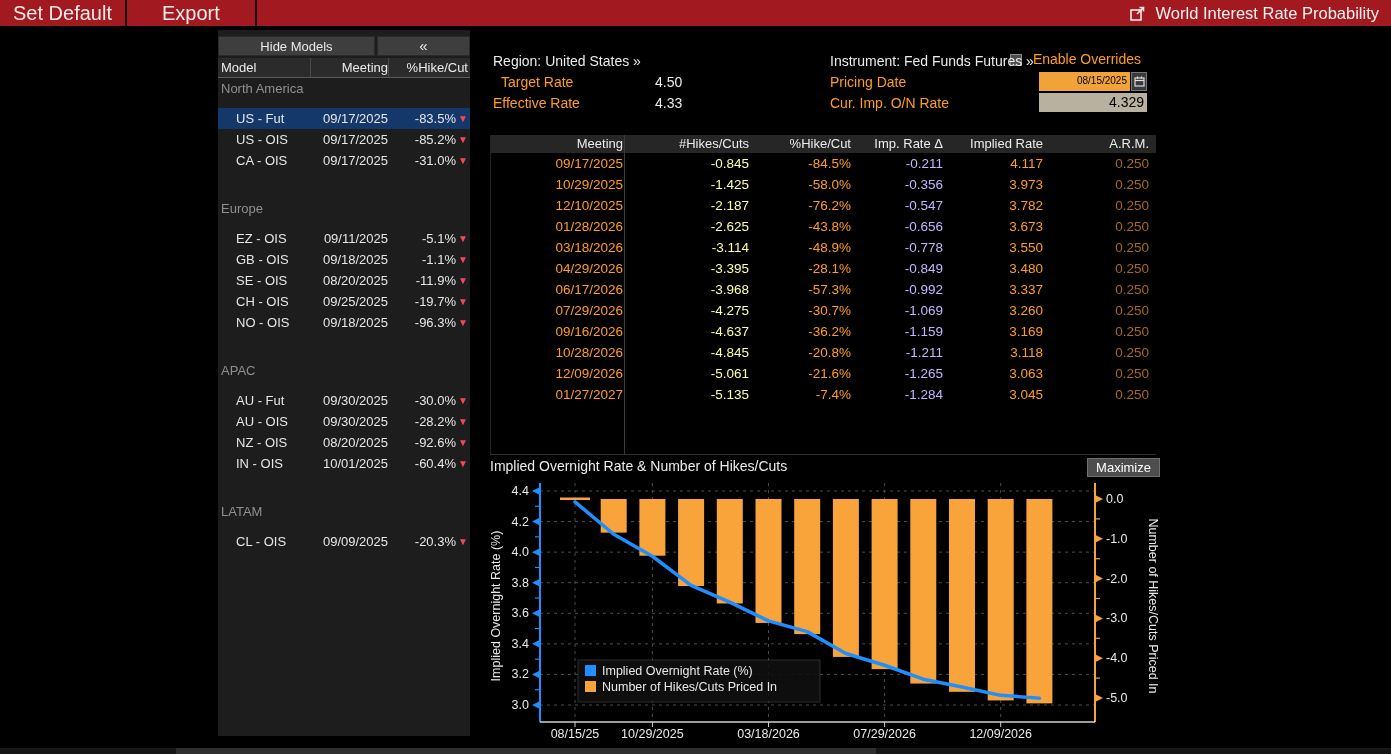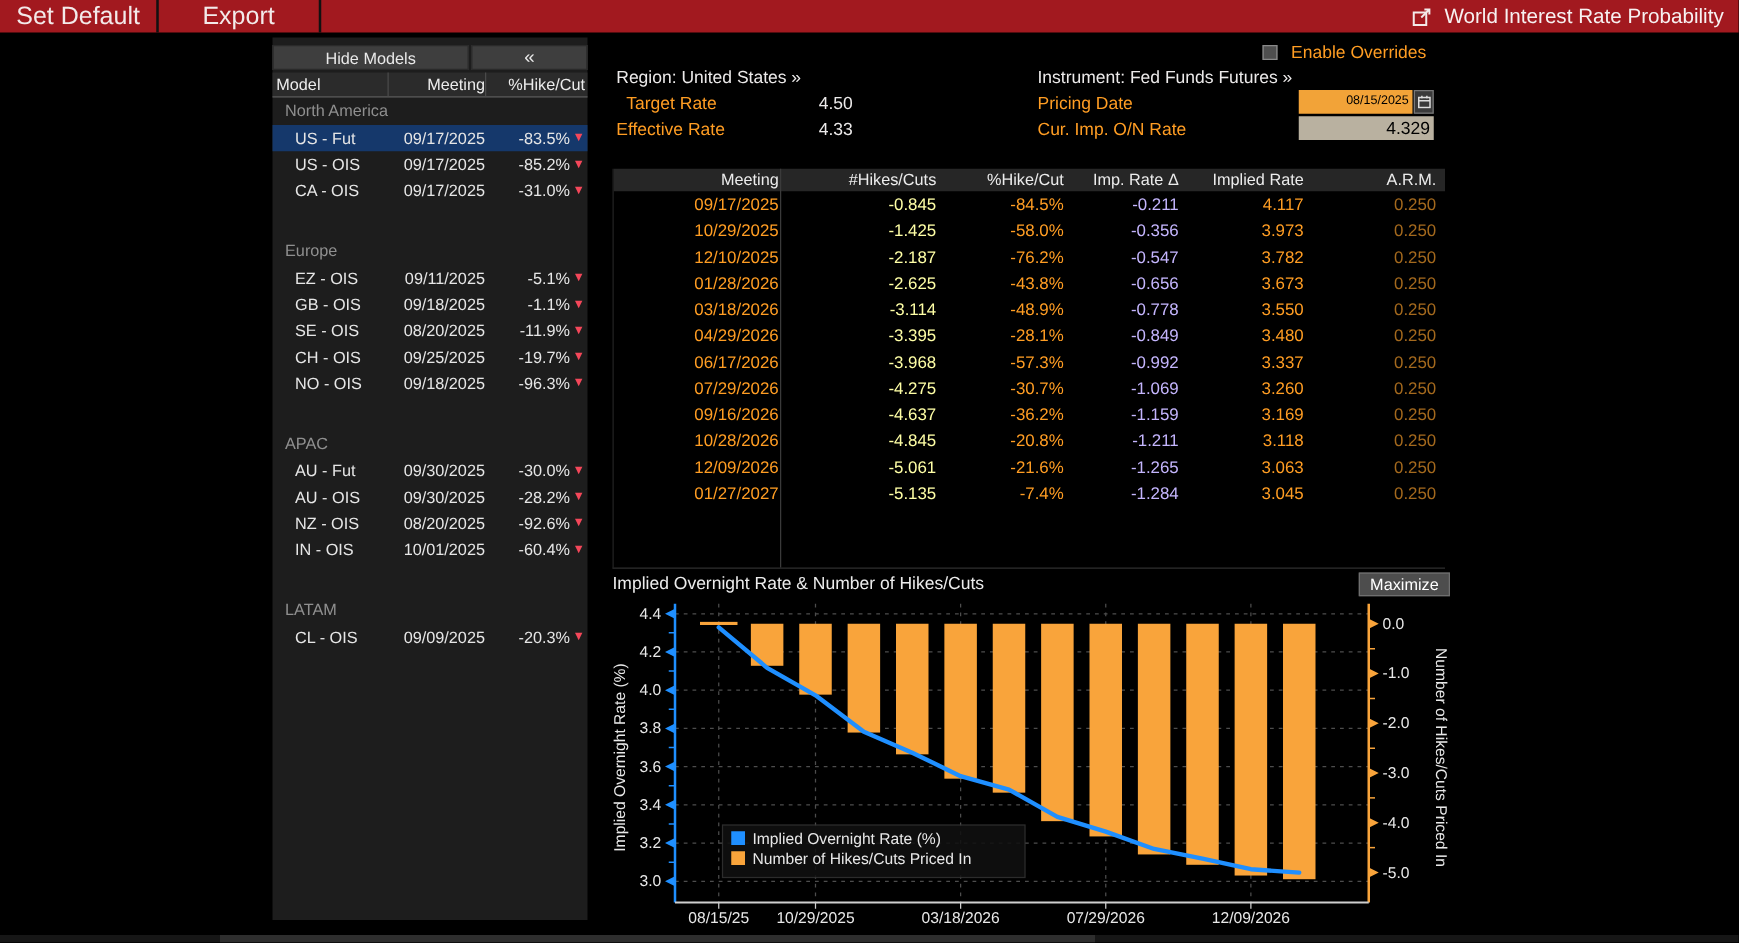--- a/index.html
+++ b/index.html
@@ -14,21 +14,21 @@
   
   .sidebar { position:absolute; left:218px; top:30px; width:252px; height:706px; background:#1d1d1d; font-size:13px; }
   .sidebar-buttons { display:flex; gap:2px; padding-top:6px; }
   .btn-dark { background:#3e3e3e; color:#e9e9e9; border:1px solid #2a2a2a; height:20px; font-size:13px; font-family:inherit; cursor:pointer; }
   .btn-hide { width:157px; }
   .btn-collapse { width:93px; font-size:15px; line-height:14px; }
   .sidebar-cols { display:flex; height:20px; line-height:19px; background:#2b2b2b; border-bottom:1px solid #5a5a5a; margin-top:2px; color:#ececec; }
   .sc-model { width:92px; padding-left:3px; }
   .sc-meet  { width:78px; text-align:right; border-left:1px solid #4a4a4a; }
   .sc-pct   { flex:1; text-align:right; padding-right:2px; border-left:1px solid #4a4a4a; }
-  .group-label { color:#8f8f8f; height:22px; line-height:21px; padding-left:10px; }
+  .group-label { color:#8f8f8f; height:30px; line-height:21px; padding-left:3px; }
   .group-gap { margin-top:27px; }
   .m-row { display:flex; height:21px; line-height:21px; cursor:pointer; }
   .m-row.selected { background:#15386b; }
   .m-name { padding-left:18px; width:92px; }
   .m-meet { width:78px; text-align:right; }
   .m-pct  { flex:1; text-align:right; }
   .m-tri  { width:14px; text-align:center; font-size:10px; line-height:21px; }
   .tri-down { color:#f4475a; }
   .tri-up   { color:#3ed244; }
 
@@ -178,21 +178,21 @@
         <div class="m-row">
           <span class="m-name">CL - OIS</span>
           <span class="m-meet">09/09/2025</span>
           <span class="m-pct">-20.3%</span>
           <span class="m-tri tri-down">▼</span>
         </div>
       </div>
   </aside>
 
   <div class="main">
-    <div class="abs" style="left:520px; top:3px;">
+    <div class="abs" style="left:520px; top:21px;">
       <span class="chkbox"></span>
       <span class="lbl-o" style="margin-left:7px;">Enable Overrides</span>
     </div>
     <div class="abs val-w" style="left:3px; top:23px;">
       <span>Region:</span> <span>United States »</span>
     </div>
     <div class="abs val-w" style="left:340px; top:23px;">
       <span>Instrument:</span> <span>Fed Funds Futures »</span>
     </div>
     <div class="abs lbl-o" style="left:11px; top:44px;">Target Rate</div>

